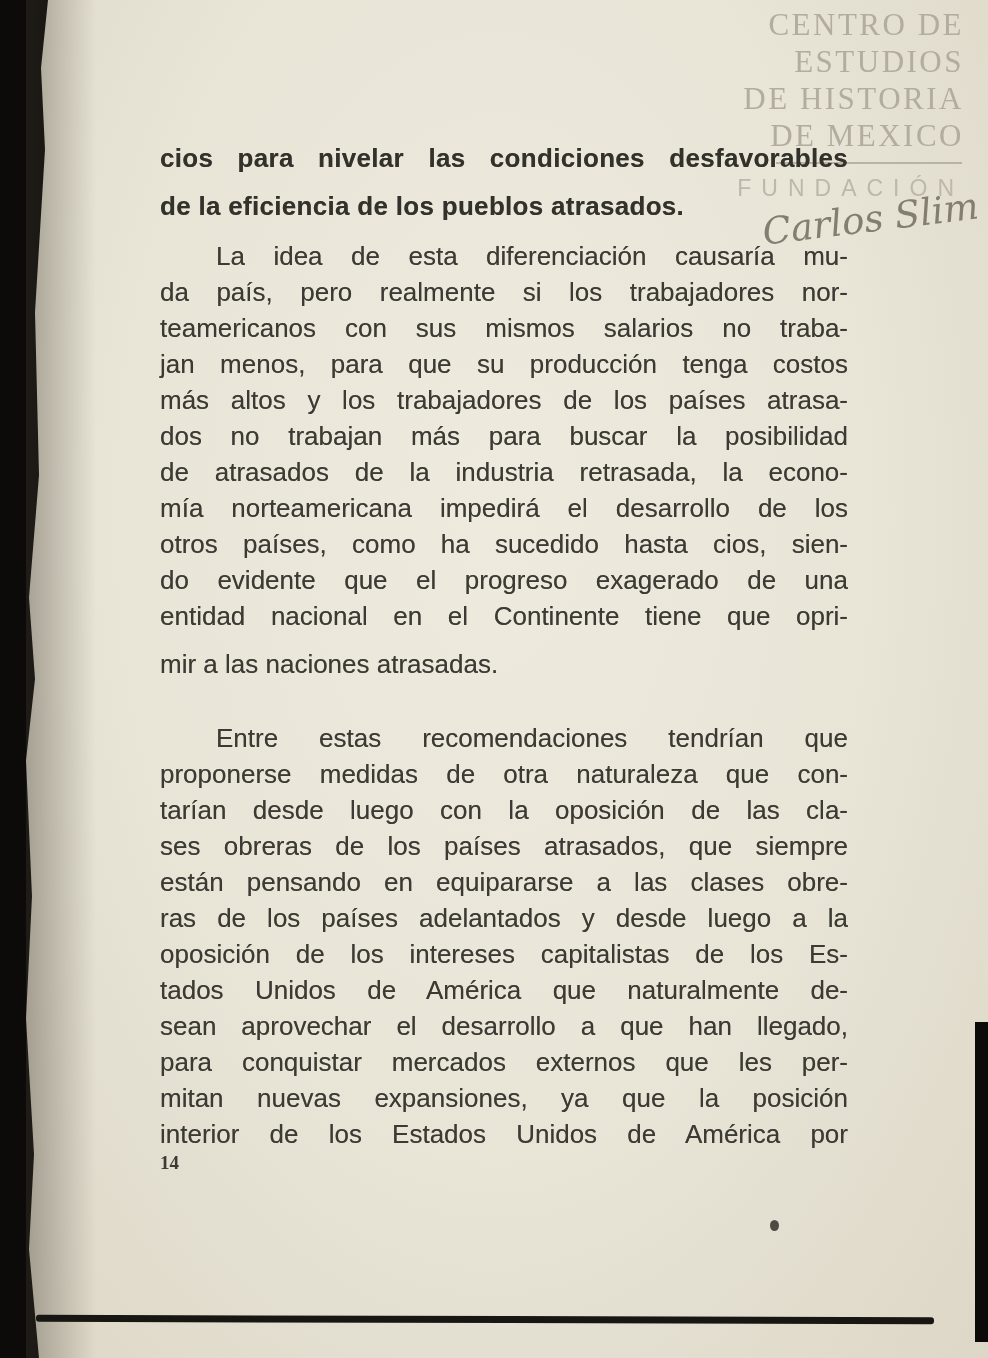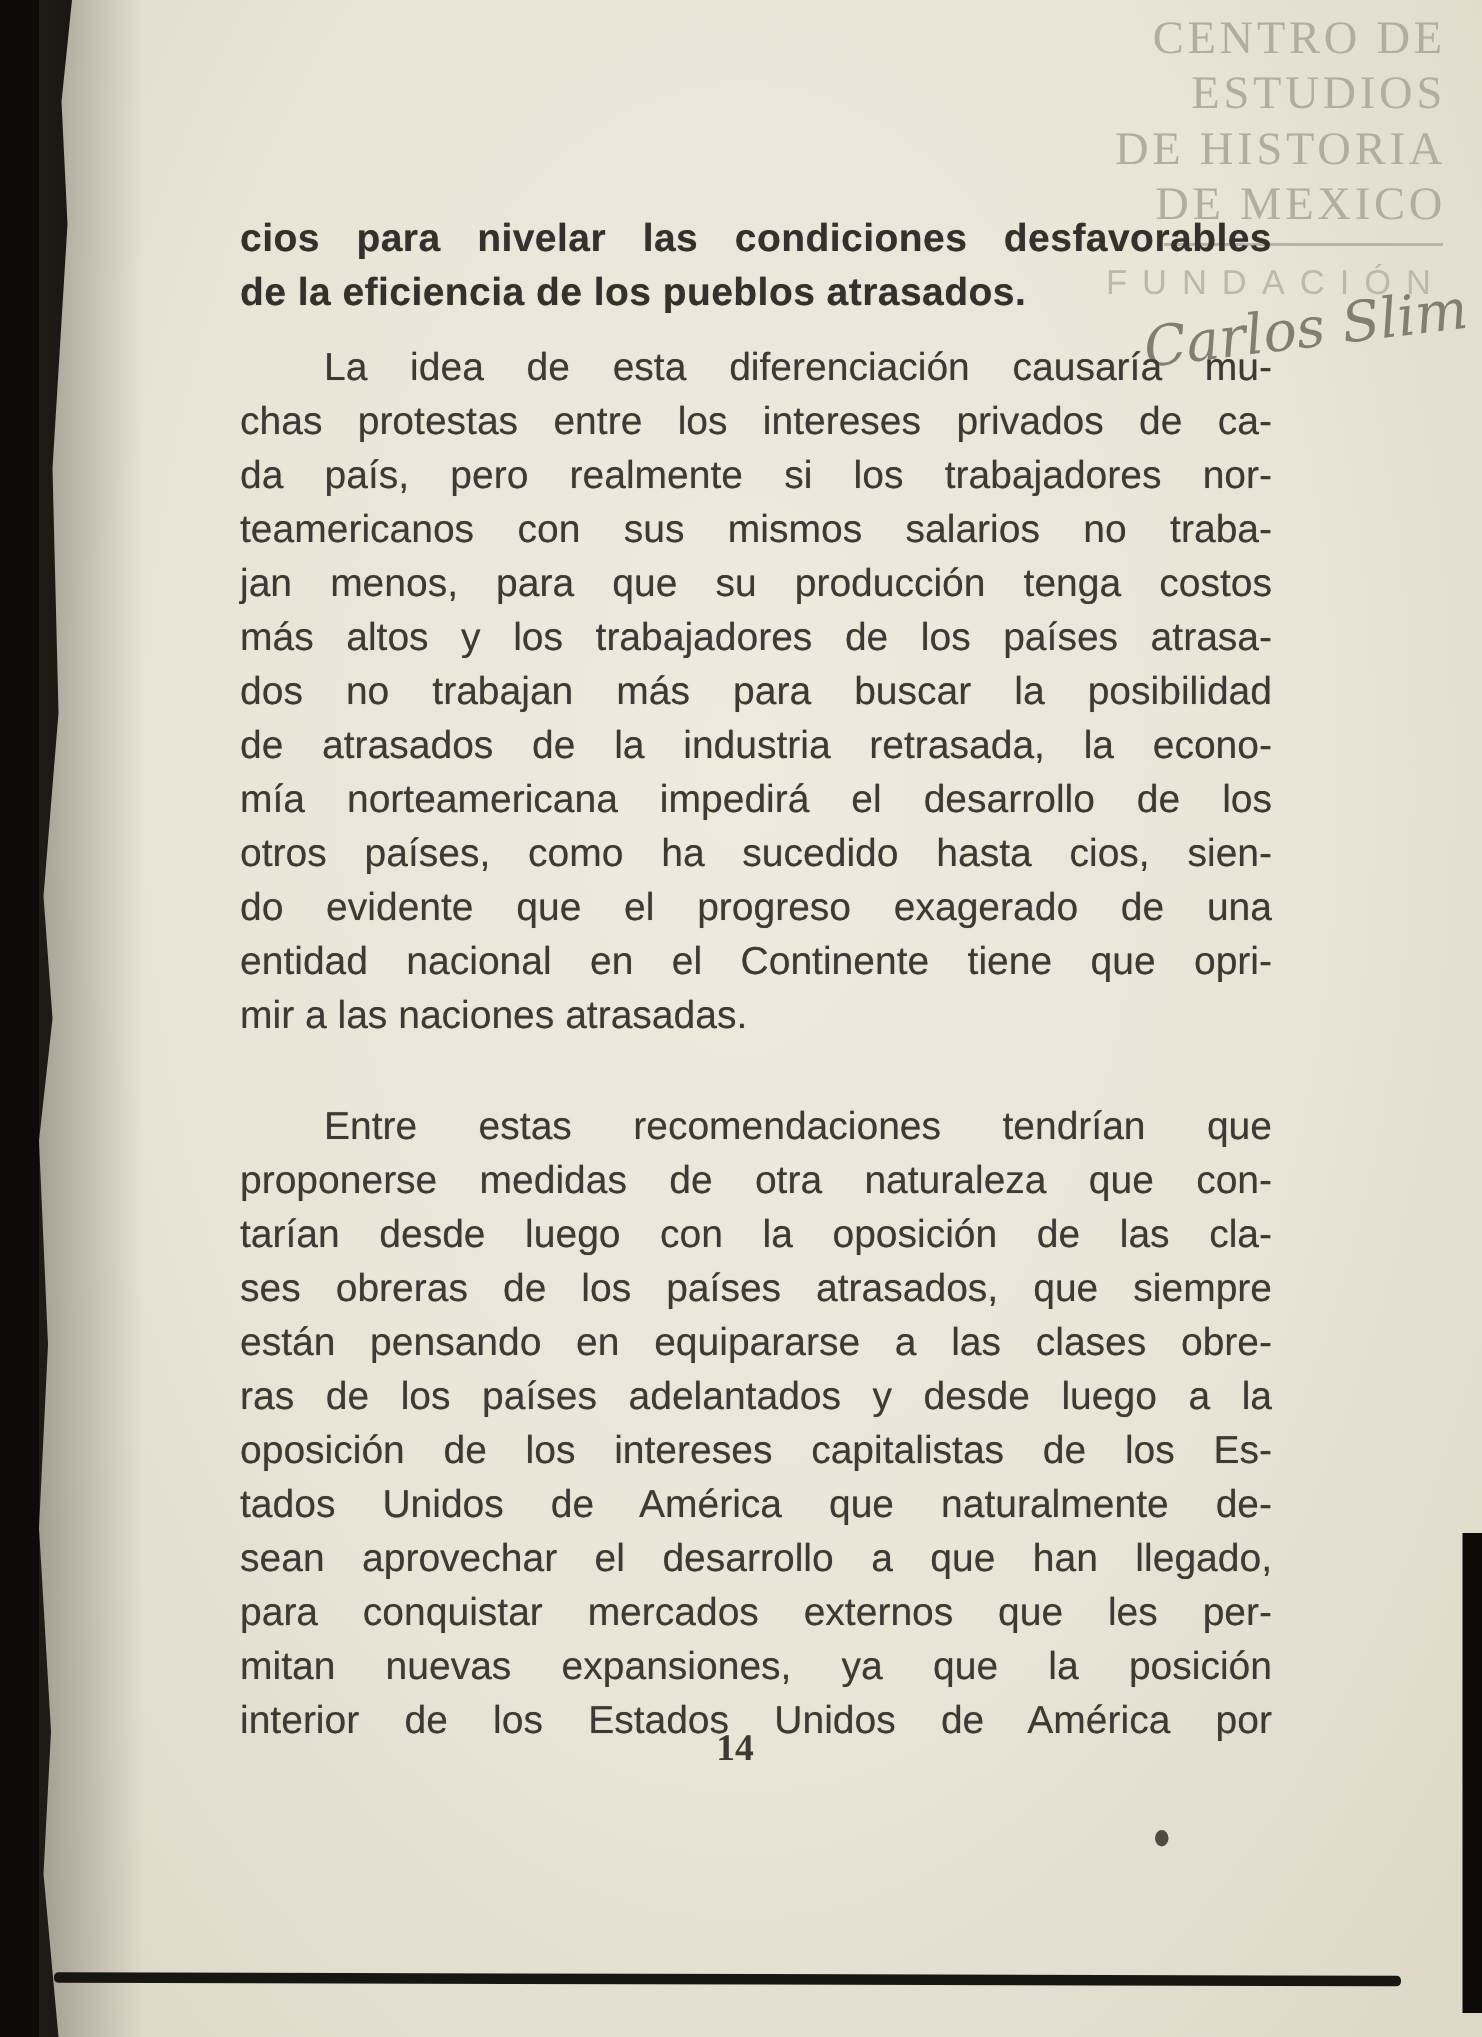--- a/index.html
+++ b/index.html
@@ -72,36 +72,36 @@
   .text-block {
     position: absolute; left: 160px; top: 140px; width: 688px;
     color: #3c3a34;
     font-size: 26px; line-height: 36px;
     text-shadow: 0 0 0.5px rgba(60,55,45,0.55);
   }
   .line {
     text-align: justify;
     text-align-last: justify;
   }
-  .no-justify-last .line:last-child { text-align-last: left; }
+  .no-justify-last .line:last-child { text-align-last: left; margin-top: 12px; }
   .heading {
     font-weight: bold;
     color: #33312b;
     letter-spacing: 0.3px;
     margin-bottom: 14px;
   }
   .paragraph + .paragraph { margin-top: 38px; }
   .paragraph .line:first-child { text-indent: 56px; }
 
   .page-number {
     position: absolute; top: 1152px; left: 160px; width: 660px;
-    text-align: center;
+    text-align: left;
     font-family: "Liberation Serif", serif;
     font-weight: bold;
-    font-size: 25px; color: #3c3a34;
+    font-size: 19px; color: #3c3a34;
   }
 </style>
 </head>
 <body>
 
 <div class="scan-page">
 
   <div class="edge-left"></div>
   <div class="edge-shadow"></div>
   <div class="edge-bottom-line"></div>
@@ -121,21 +121,20 @@
 
   <div class="signature">Carlos Slim</div>
 
   <div class="text-block">
     <div class="heading no-justify-last">
         <div class="line">cios para nivelar las condiciones desfavorables</div>
         <div class="line">de la eficiencia de los pueblos atrasados.</div>
       </div>
     <div class="paragraph no-justify-last">
         <div class="line">La idea de esta diferenciación causaría mu-</div>
-        <div class="line">chas protestas entre los intereses privados de ca-</div>
         <div class="line">da país, pero realmente si los trabajadores nor-</div>
         <div class="line">teamericanos con sus mismos salarios no traba-</div>
         <div class="line">jan menos, para que su producción tenga costos</div>
         <div class="line">más altos y los trabajadores de los países atrasa-</div>
         <div class="line">dos no trabajan más para buscar la posibilidad</div>
         <div class="line">de atrasados de la industria retrasada, la econo-</div>
         <div class="line">mía norteamericana impedirá el desarrollo de los</div>
         <div class="line">otros países, como ha sucedido hasta cios, sien-</div>
         <div class="line">do evidente que el progreso exagerado de una</div>
         <div class="line">entidad nacional en el Continente tiene que opri-</div>

